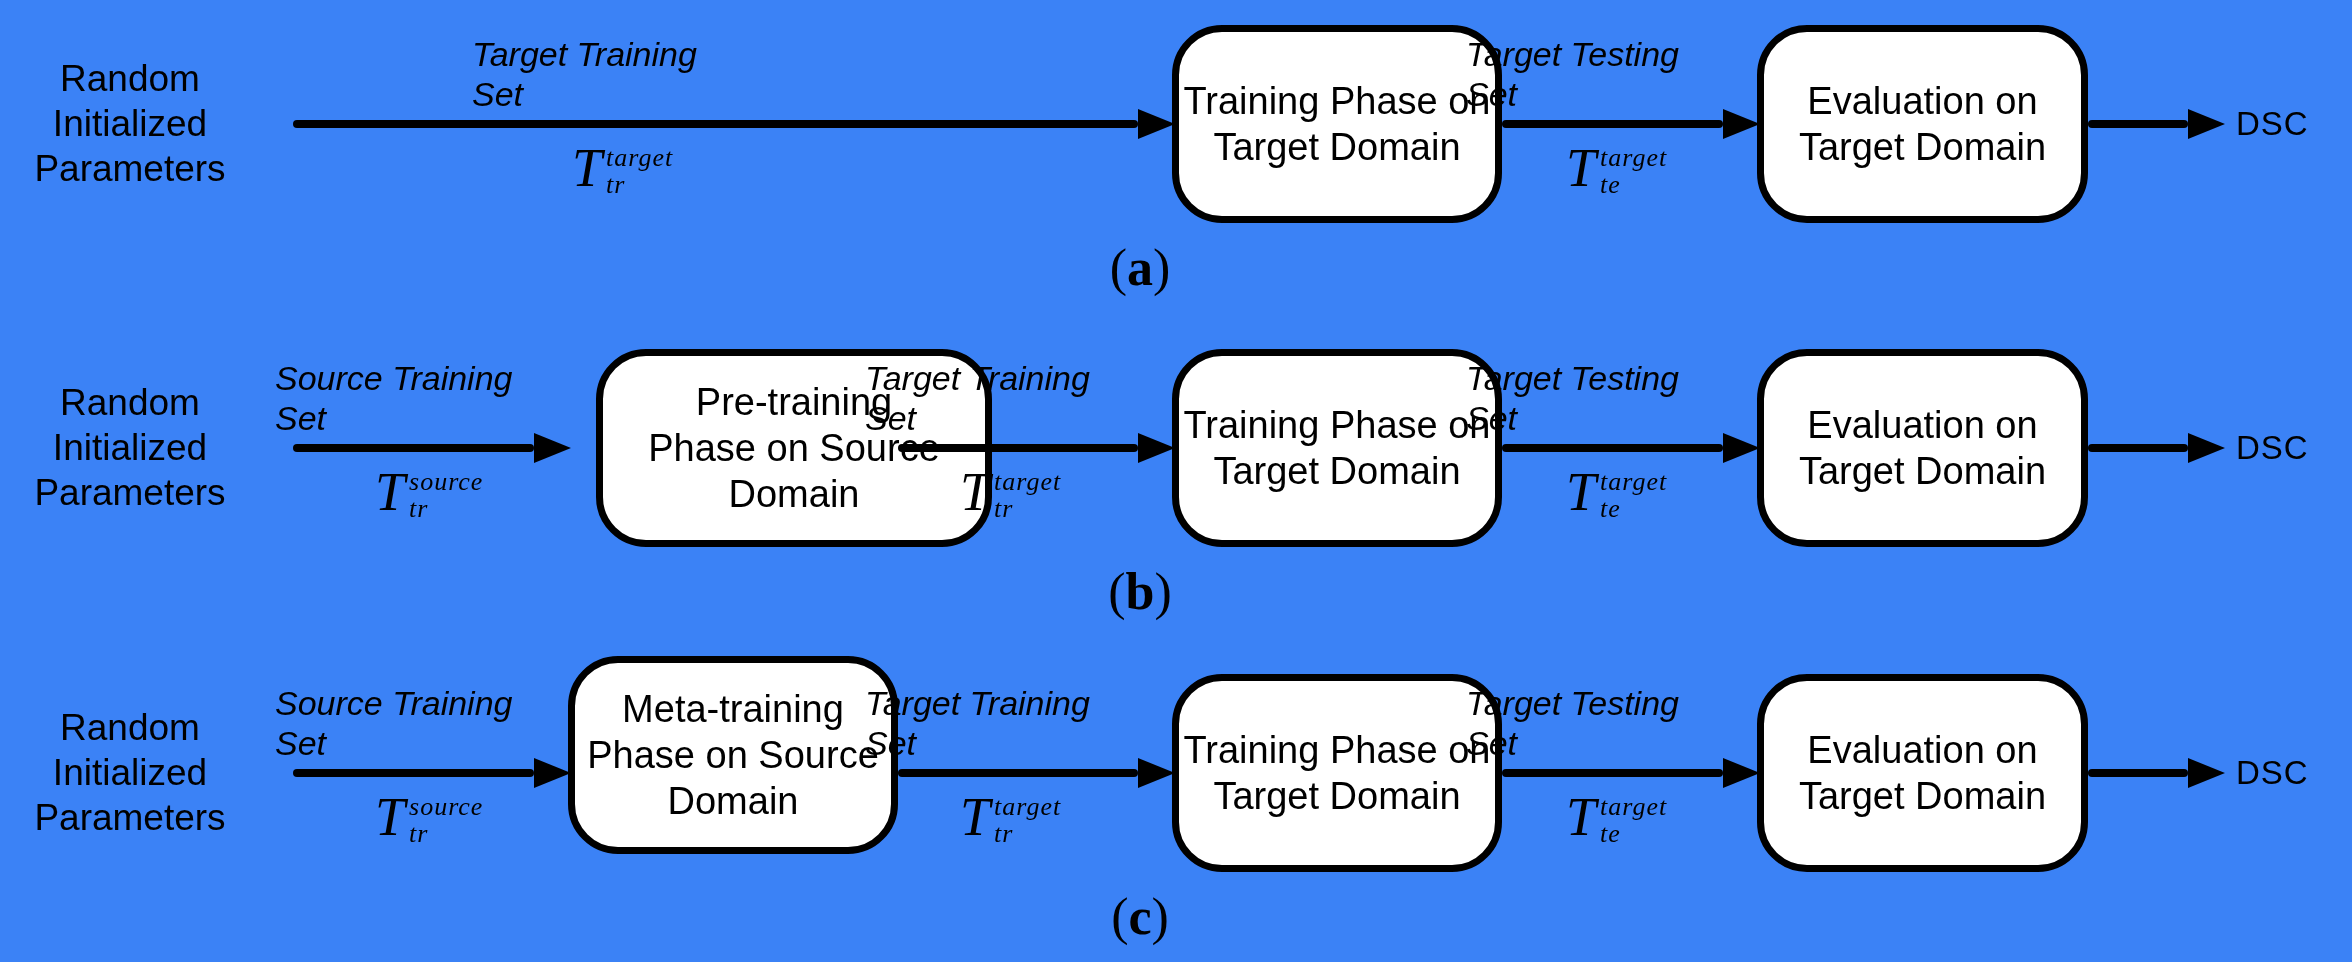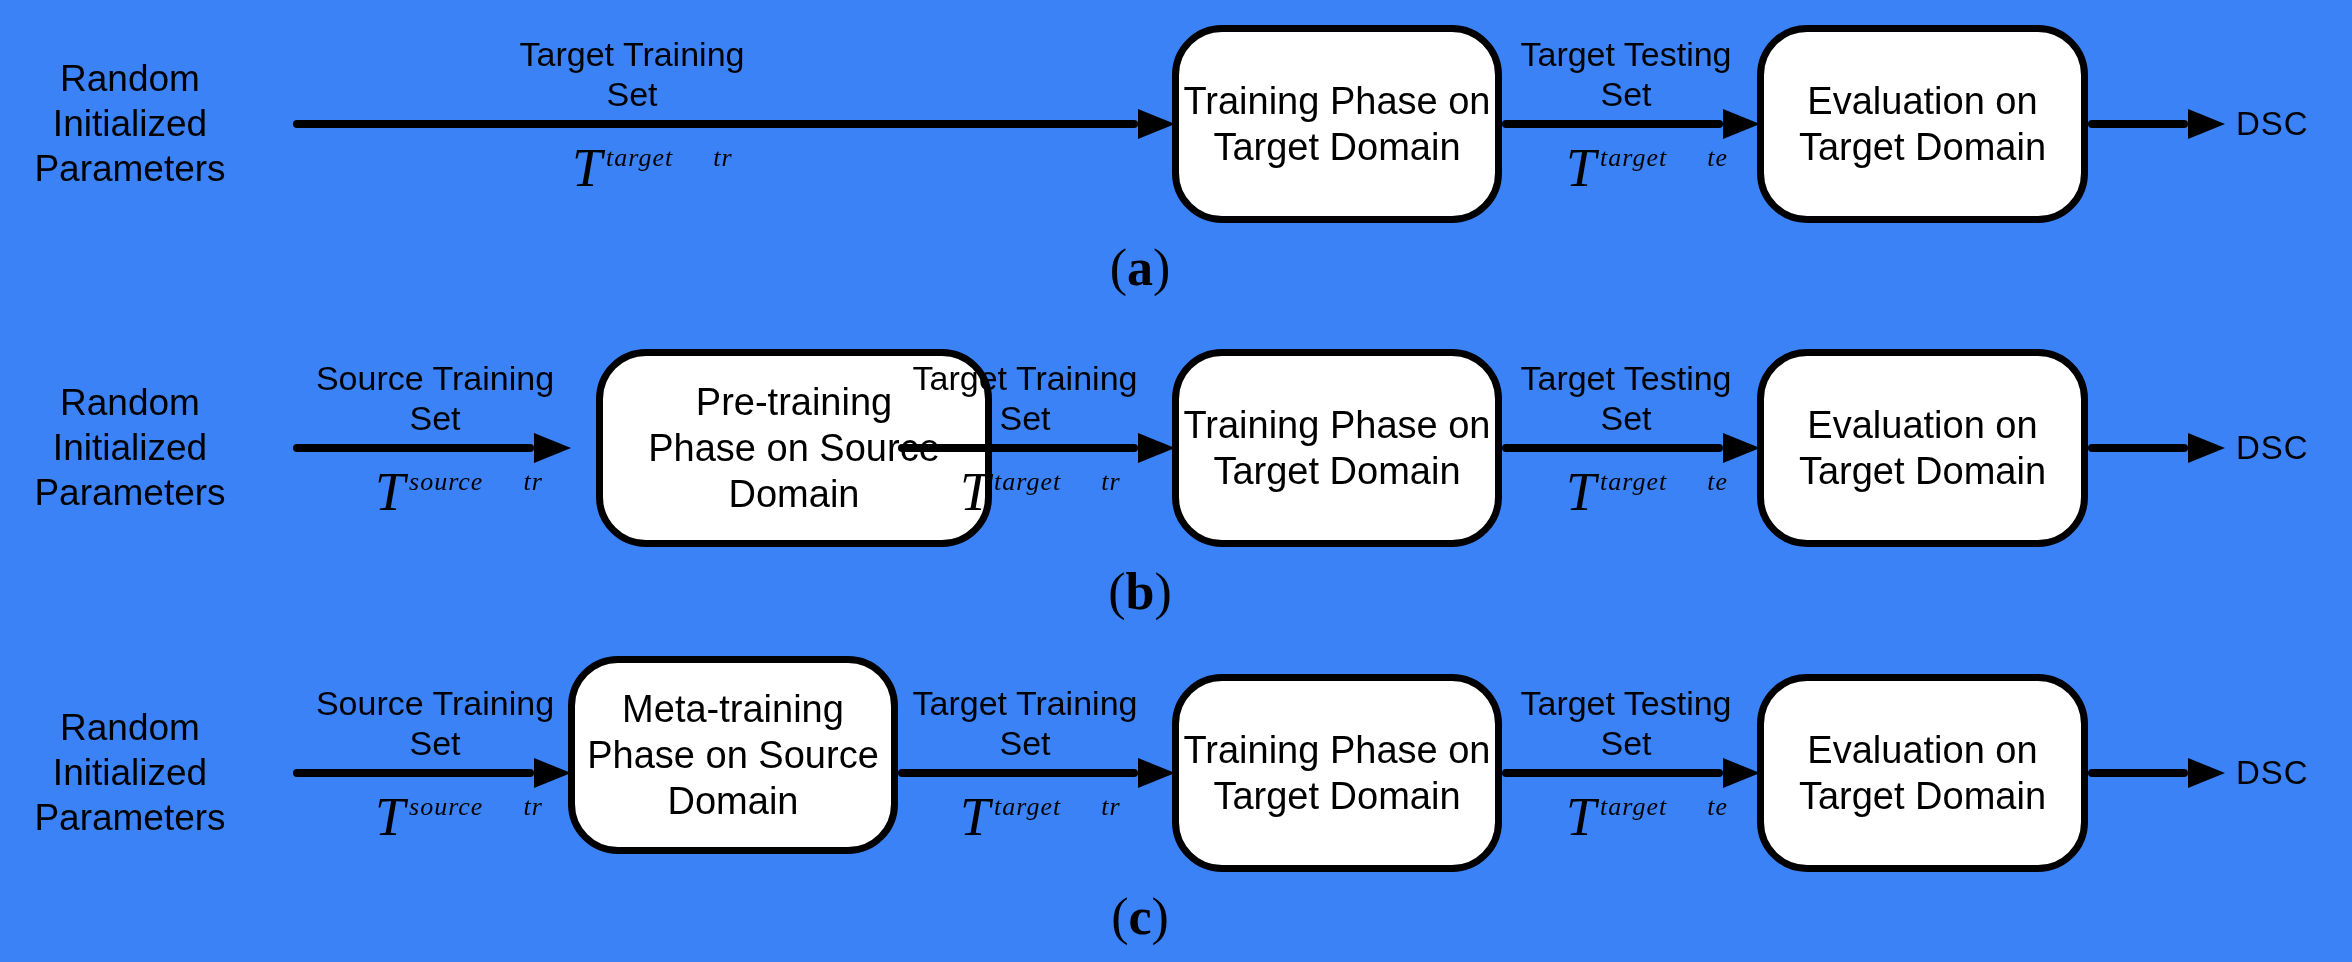--- a/index.html
+++ b/index.html
@@ -16,24 +16,24 @@
     position: absolute;
     width: 220px;
     text-align: center;
     font-size: 37px;
     line-height: 45px;
     white-space: pre-line;
   }
   .flow-label {
     position: absolute;
     width: 320px;
-    text-align: center;
     font-size: 34px;
     line-height: 40px;
     white-space: pre-line;
+    font-style: italic;
   }
   .arrow-bar {
     position: absolute;
     height: 8px;
     background: #000000;
     border-radius: 4px;
   }
   .arrow-head {
     position: absolute;
     width: 0;
@@ -63,22 +63,22 @@
     align-items: flex-start;
     font-family: "Liberation Serif", serif;
     font-style: italic;
   }
   .math .base {
     font-size: 54px;
     line-height: 48px;
   }
   .math .scripts {
     display: inline-flex;
+    flex-direction: column;
     margin-left: 4px;
-    gap: 40px;
   }
   .math .sup, .math .sub {
     font-size: 26px;
     line-height: 27px;
     letter-spacing: 1px;
   }
   .dsc {
     position: absolute;
     font-size: 33px;
     line-height: 40px;

